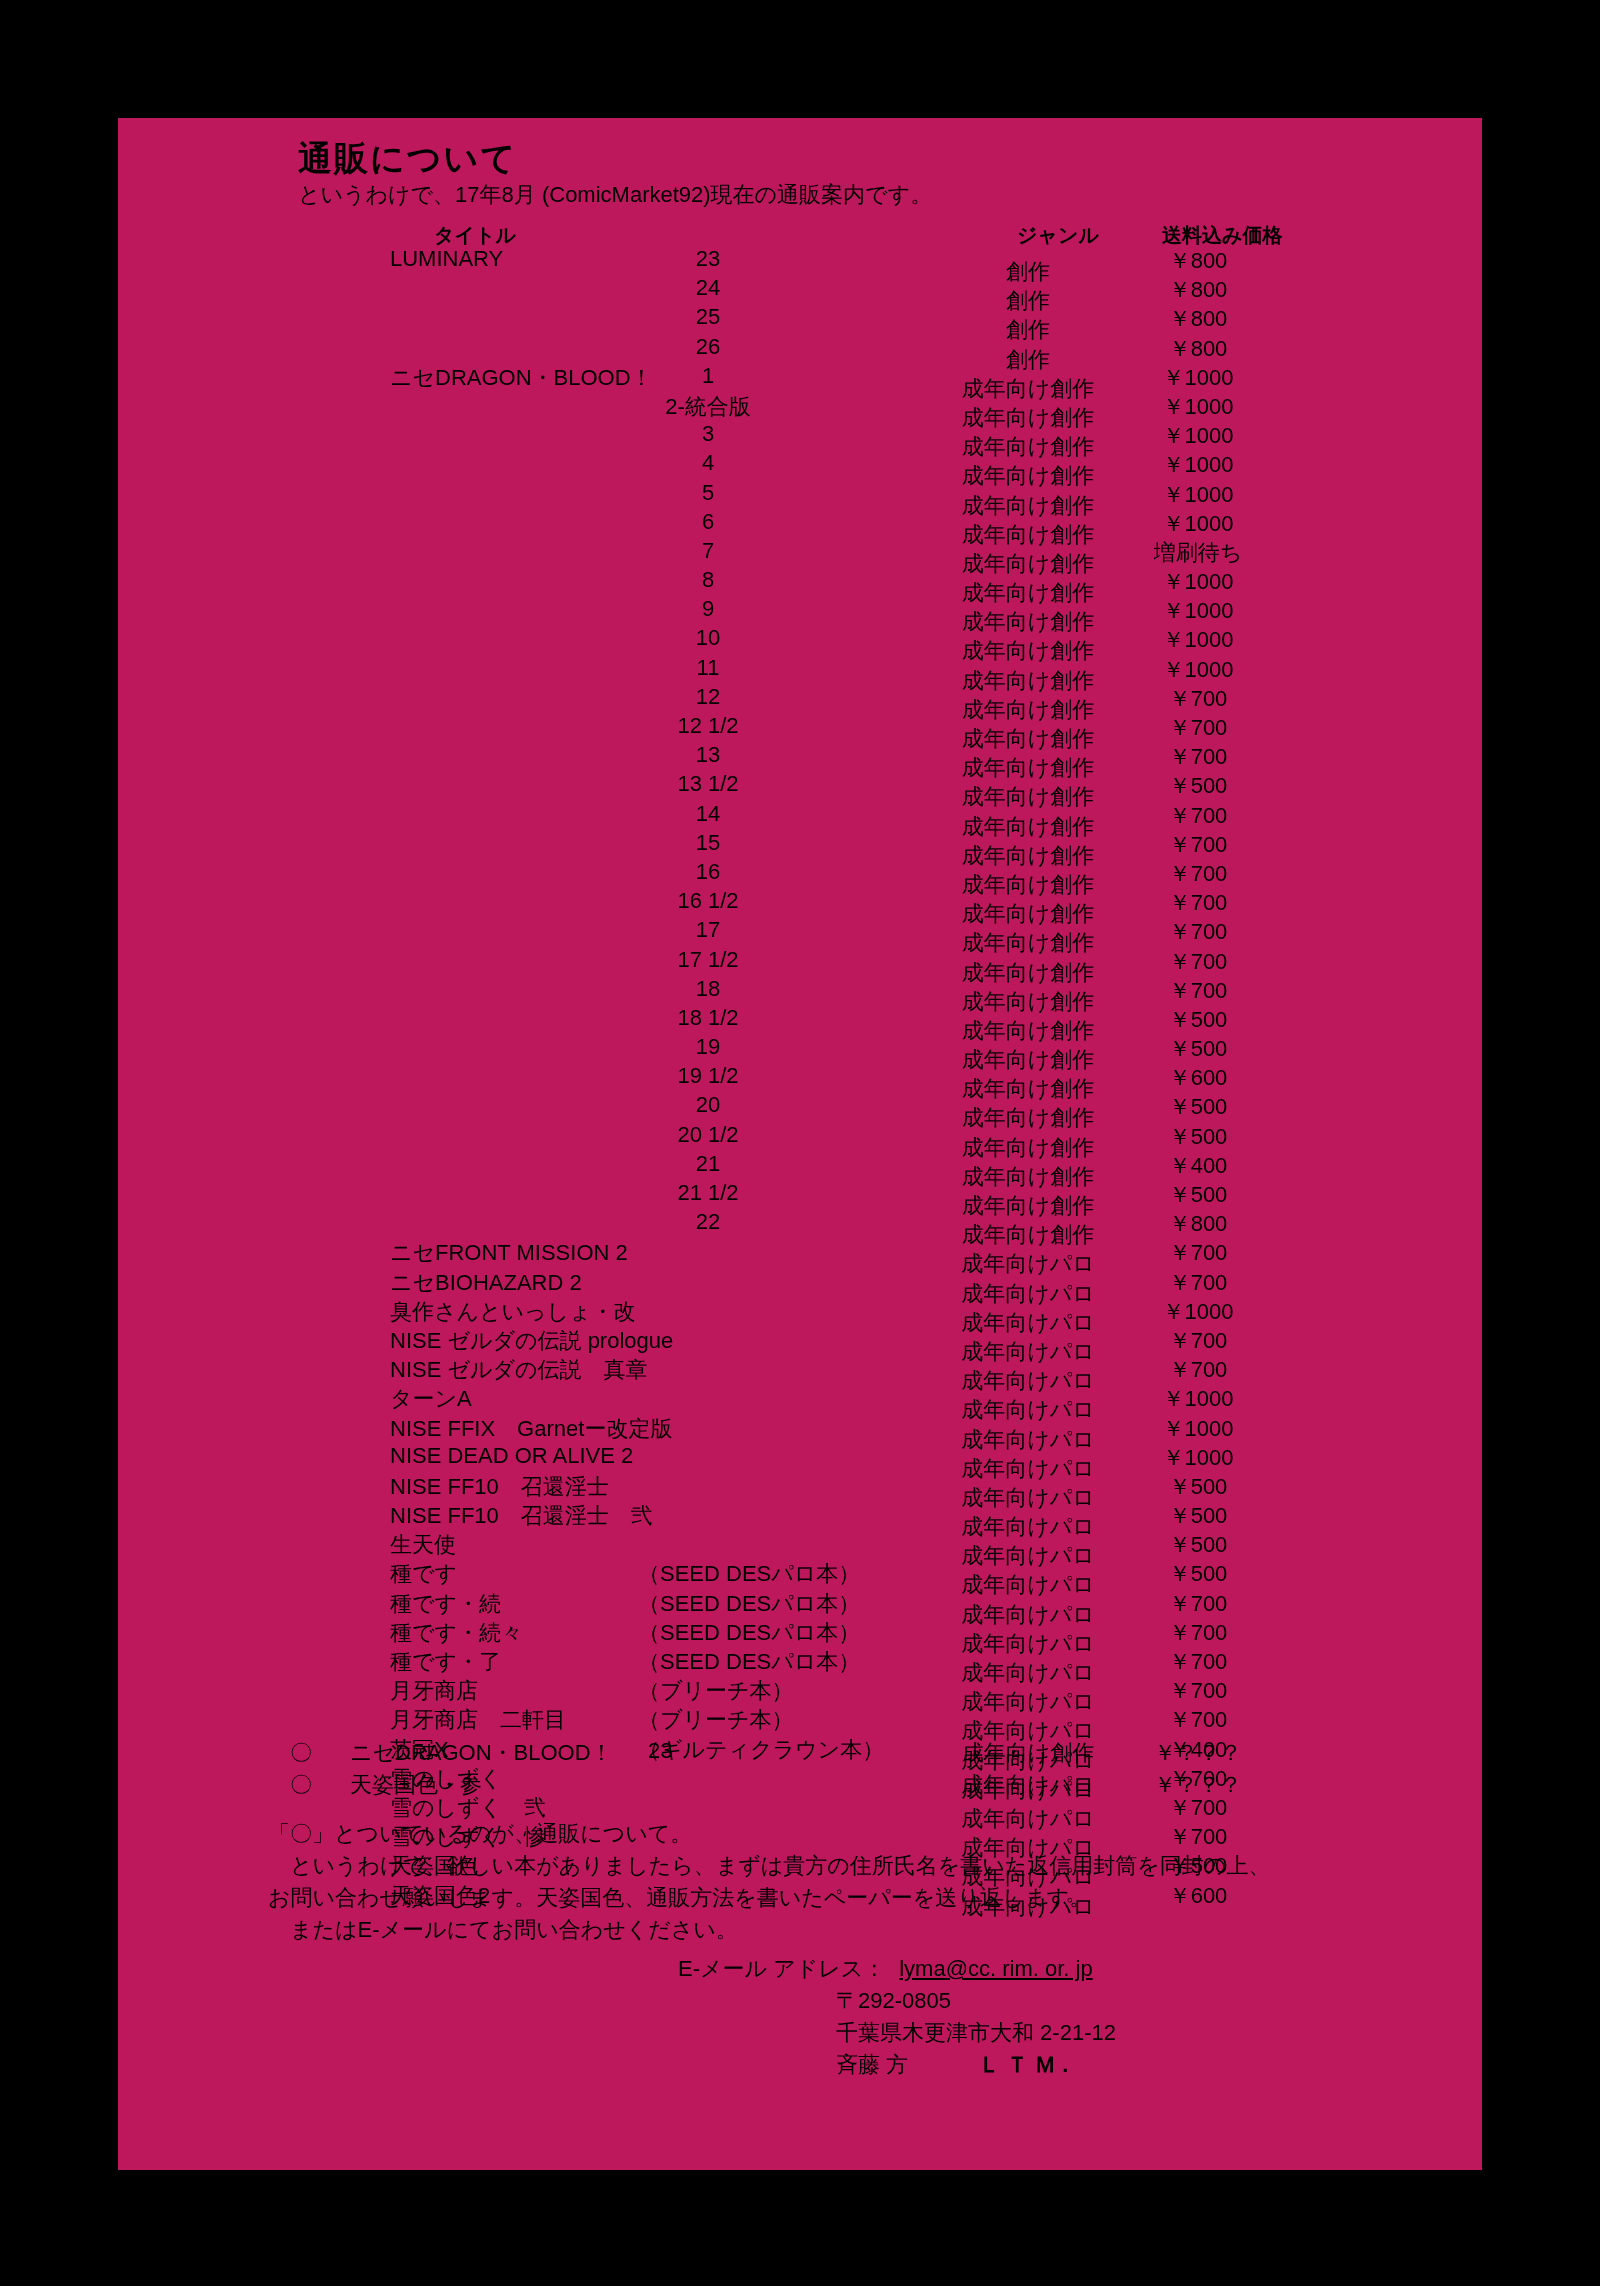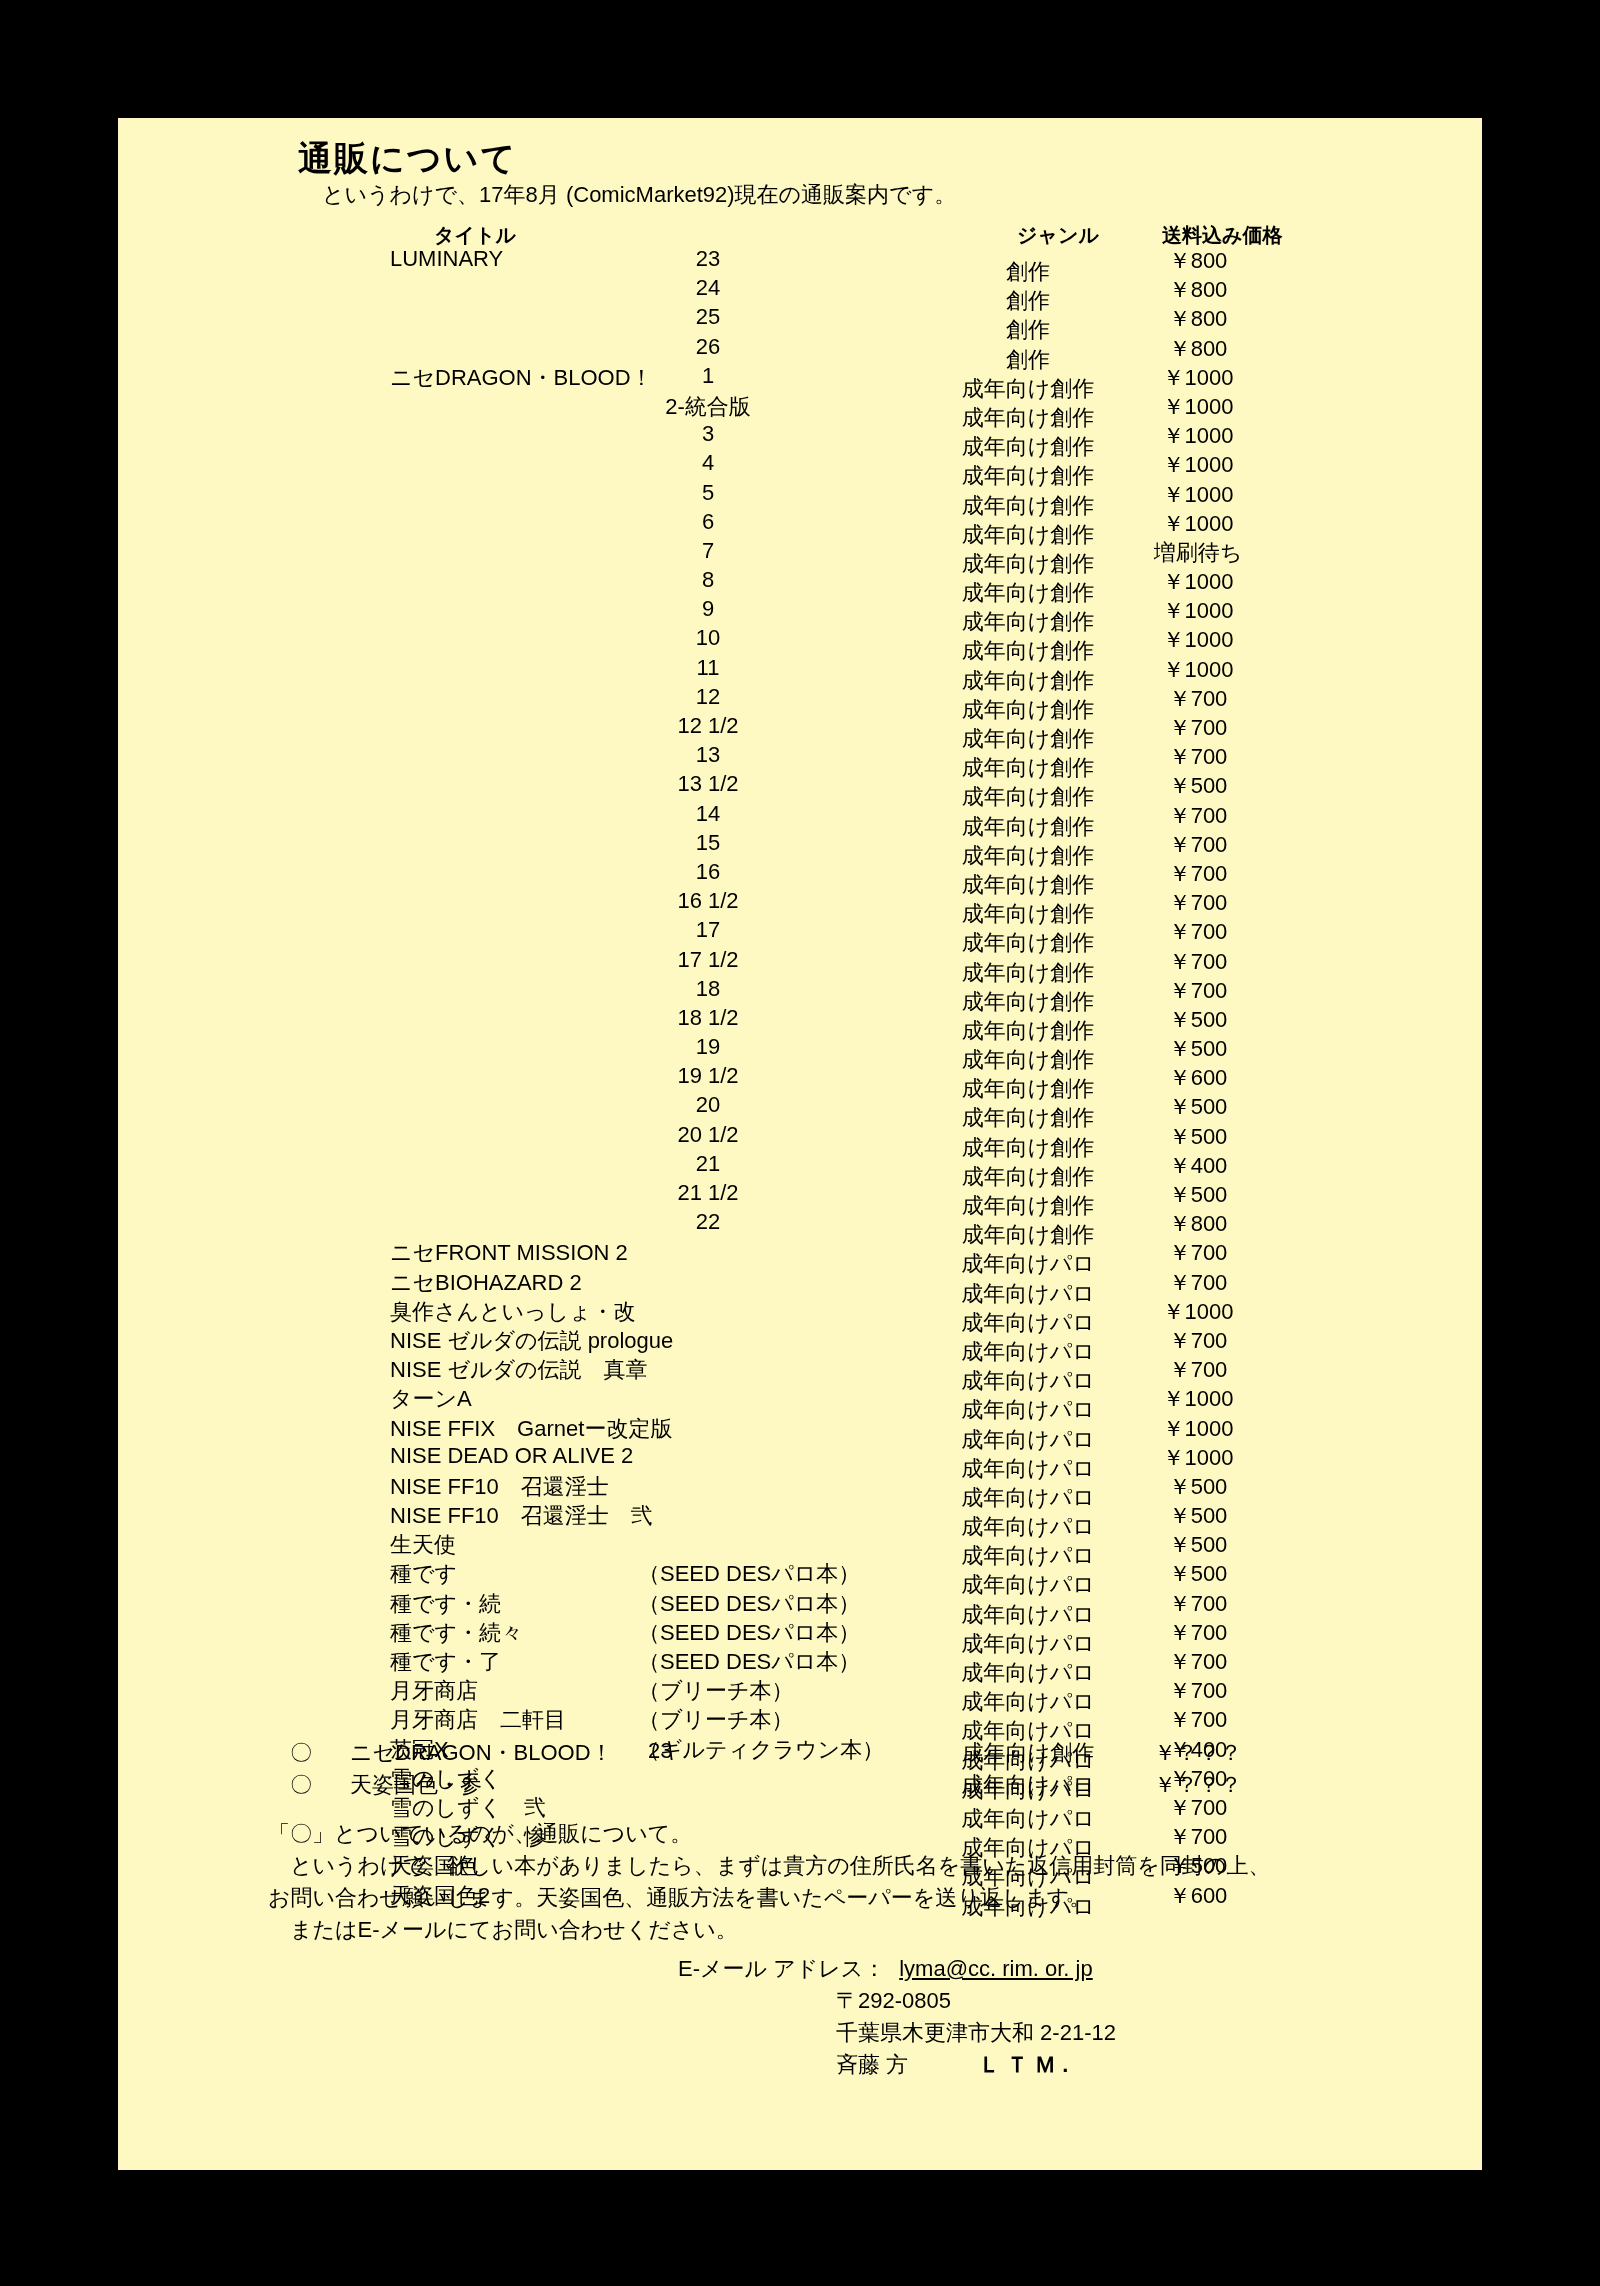--- a/index.html
+++ b/index.html
@@ -12,21 +12,21 @@
     height: 2286px;
     overflow: hidden;
     font-family: "Liberation Sans", sans-serif;
   }
   #page {
     position: absolute;
     left: 118px;
     top: 118px;
     width: 1364px;
     height: 2052px;
-    background: #fef9c3;
+    background: #be185d;
     color: #000000;
   }
   .inner {
     position: relative;
     width: 100%;
     height: 100%;
     padding: 0;
   }
   .title {
     position: absolute;
@@ -36,21 +36,20 @@
     font-weight: bold;
     letter-spacing: 2px;
   }
   .subtitle {
     position: absolute;
     left: 180px;
     top: 62px;
     font-size: 22px;
     letter-spacing: 0px;
     white-space: nowrap;
-    margin-left: 24px;
   }
   .hdr {
     position: absolute;
     top: 104px;
     font-size: 20px;
     font-weight: bold;
     white-space: nowrap;
     margin-left: 44px;
   }
   .hdr-title { left: 272px; }

